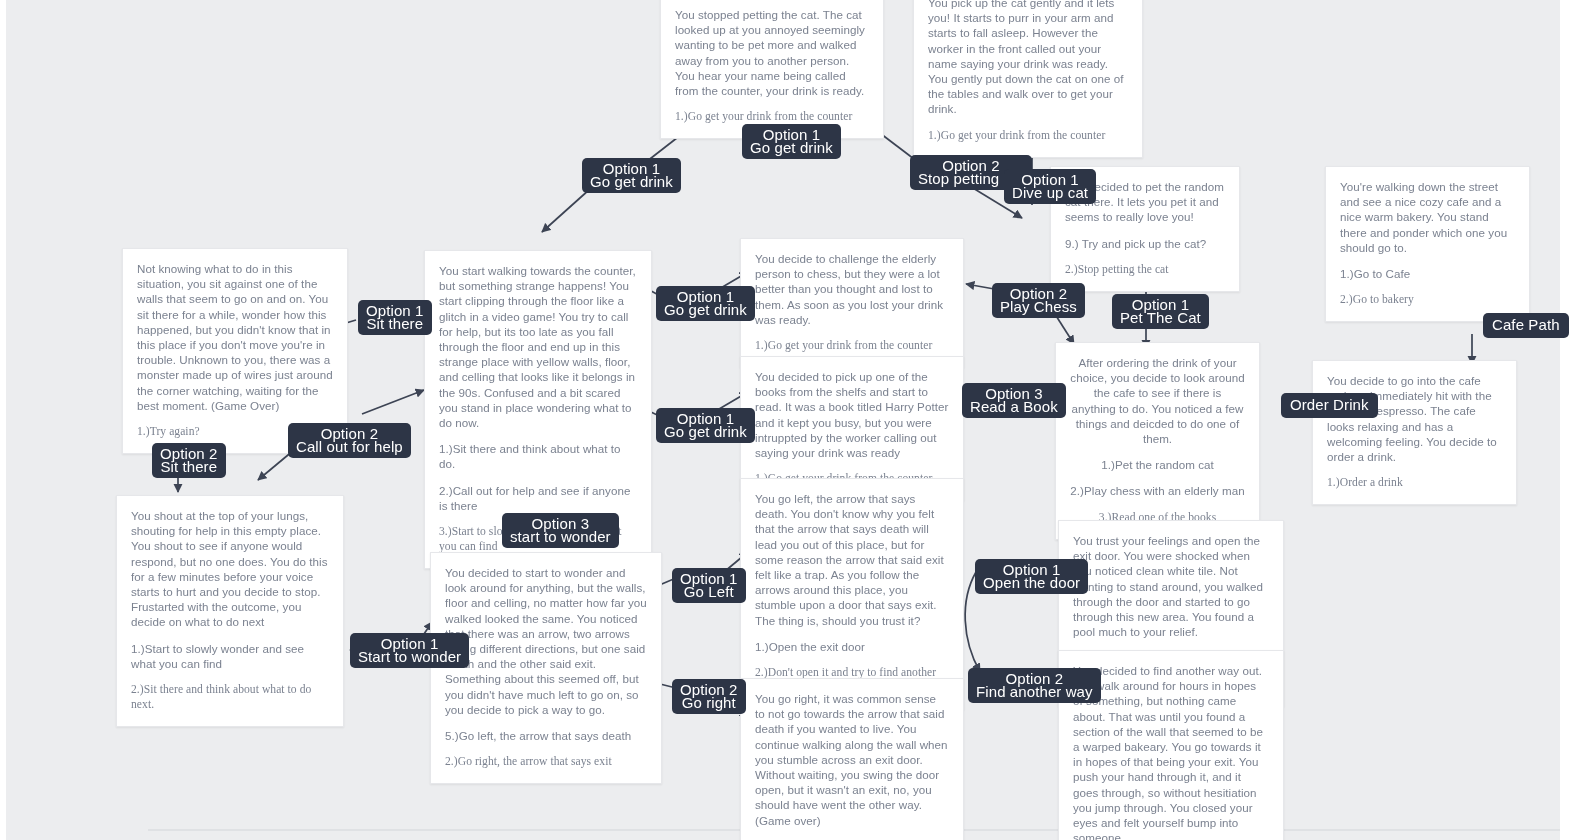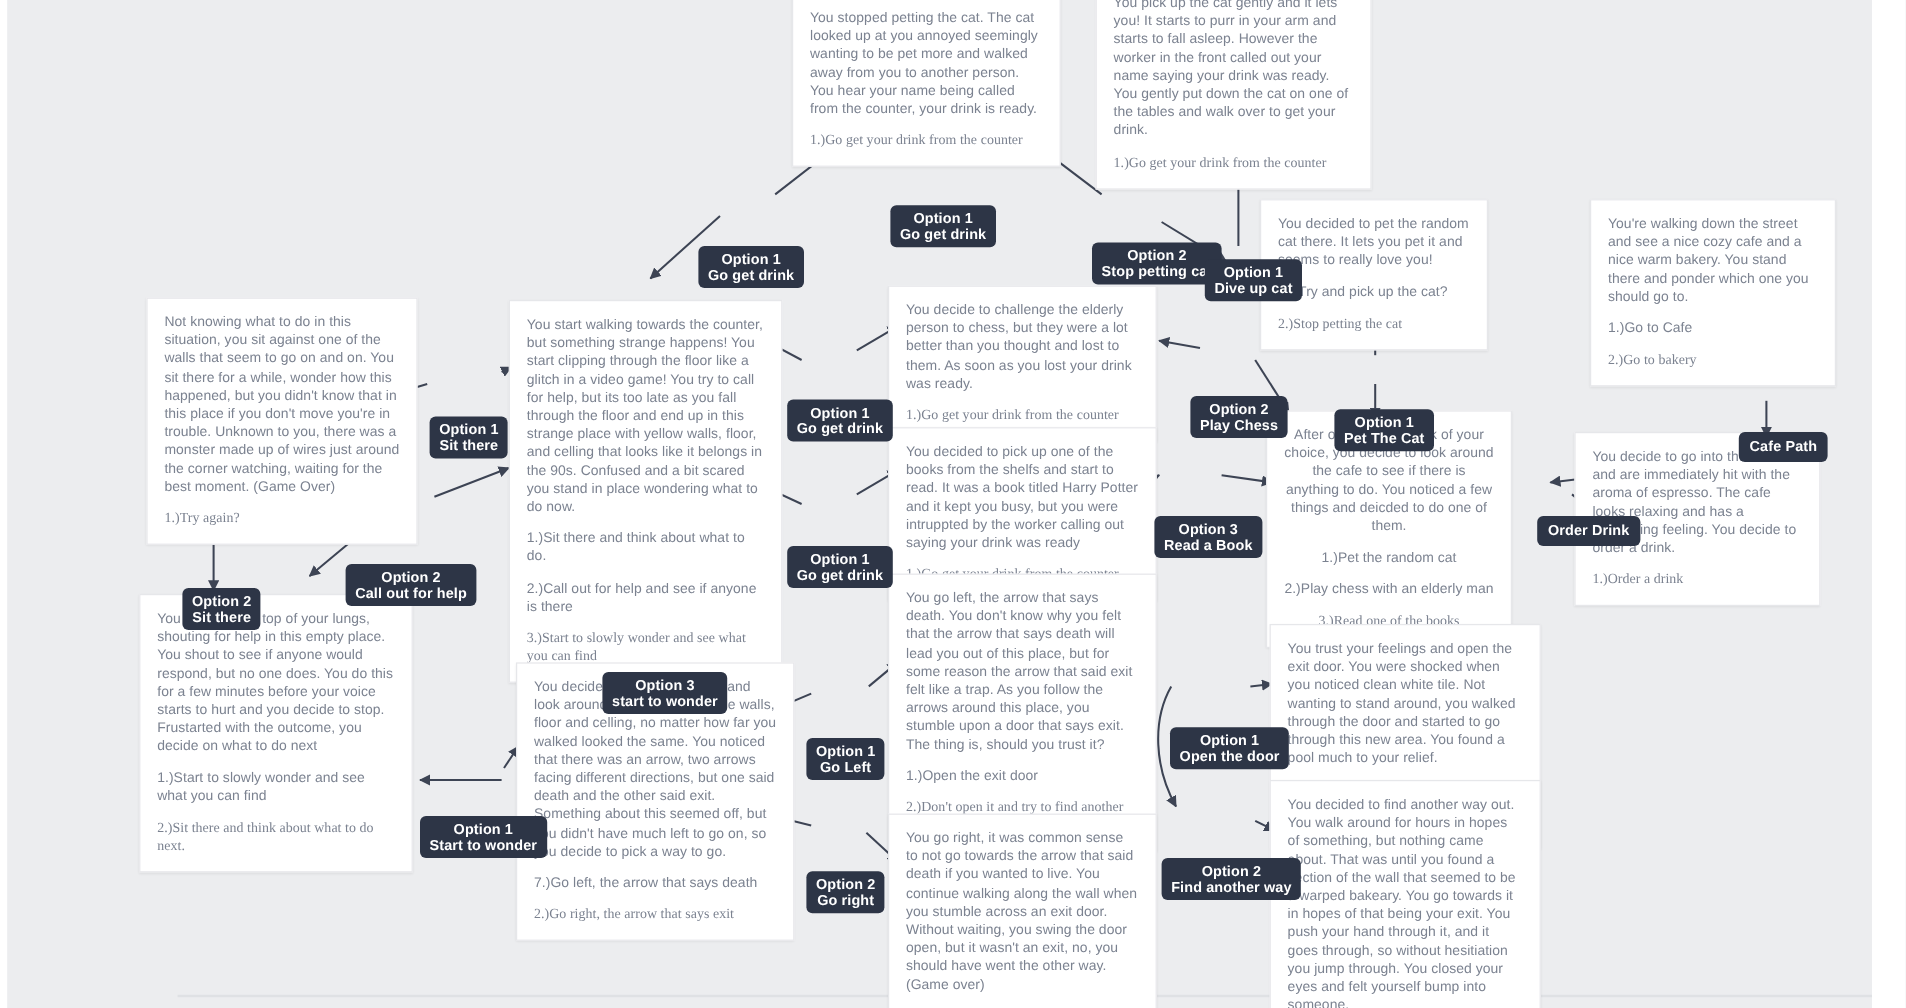--- a/index.html
+++ b/index.html
@@ -58,28 +58,27 @@
   .node .body { margin: 0 0 11px 0; }
   .node .opt { margin: 0 0 11px 0; }
   .node .opt:last-child { margin-bottom: 0; font-family: Liberation Serif, serif; }
 
   .badge {
     position: absolute;
     box-sizing: border-box;
     background: #2d3546;
     color: #ffffff;
     border-radius: 5px;
-    font-size: 12px;
-    font-weight: bold;
+    font-size: 15px;
+    font-weight: normal;
     line-height: 12.5px;
     text-align: center;
     padding: 5px 8px;
     letter-spacing: 0.1px;
     white-space: nowrap;
-    margin-top: 47px;
   }
   .badge .l1 { display: block; }
   .badge .l2 { display: block; }
   .badge.single { padding: 6px 9px; }
 </style>
 </head>
 <body>
 
 <div id="canvas">
 
@@ -210,21 +209,21 @@
   </div>
 
   <div class="node" style="left:116px; top:495px; width:228px;">
     <p class="body">You shout at the top of your lungs, shouting for help in this empty place. You shout to see if anyone would respond, but no one does. You do this for a few minutes before your voice starts to hurt and you decide to stop. Frustarted with the outcome, you decide on what to do next</p>
     <p class="opt">1.)Start to slowly wonder and see what you can find</p>
     <p class="opt">2.)Sit there and think about what to do next.</p>
   </div>
 
   <div class="node" style="left:430px; top:552px; width:232px;">
     <p class="body">You decided to start to wonder and look around for anything, but the walls, floor and celling, no matter how far you walked looked the same. You noticed that there was an arrow, two arrows facing different directions, but one said death and the other said exit. Something about this seemed off, but you didn't have much left to go on, so you decide to pick a way to go.</p>
-    <p class="opt">7.)Go left, the arrow that says death</p>
+    <p class="opt">5.)Go left, the arrow that says death</p>
     <p class="opt">2.)Go right, the arrow that says exit</p>
   </div>
 
   <div class="node" style="left:740px; top:478px; width:224px;">
     <p class="body">You go left, the arrow that says death. You don't know why you felt that the arrow that says death will lead you out of this place, but for some reason the arrow that said exit felt like a trap. As you follow the arrows around this place, you stumble upon a door that says exit. The thing is, should you trust it?</p>
     <p class="opt">1.)Open the exit door</p>
     <p class="opt">2.)Don't open it and try to find another way out</p>
   </div>
 
   <div class="node" style="left:740px; top:678px; width:224px;">
@@ -326,21 +325,21 @@
   <div class="badge" style="left:975px; top:559px;">
     <span class="l1">Option 1</span>
     <span class="l2">Open the door</span>
   </div>
 
   <div class="badge" style="left:968px; top:668px;">
     <span class="l1">Option 2</span>
     <span class="l2">Find another way</span>
   </div>
 
-  <div class="badge single" style="left:1449px; top:313px;">
+  <div class="badge single" style="left:1483px; top:313px;">
     <span class="l1">Cafe Path</span>
   </div>
 
-  <div class="badge single" style="left:1281px; top:383px;">
+  <div class="badge single" style="left:1281px; top:393px;">
     <span class="l1">Order Drink</span>
   </div>
 
 </div>
 
 </body></html>

